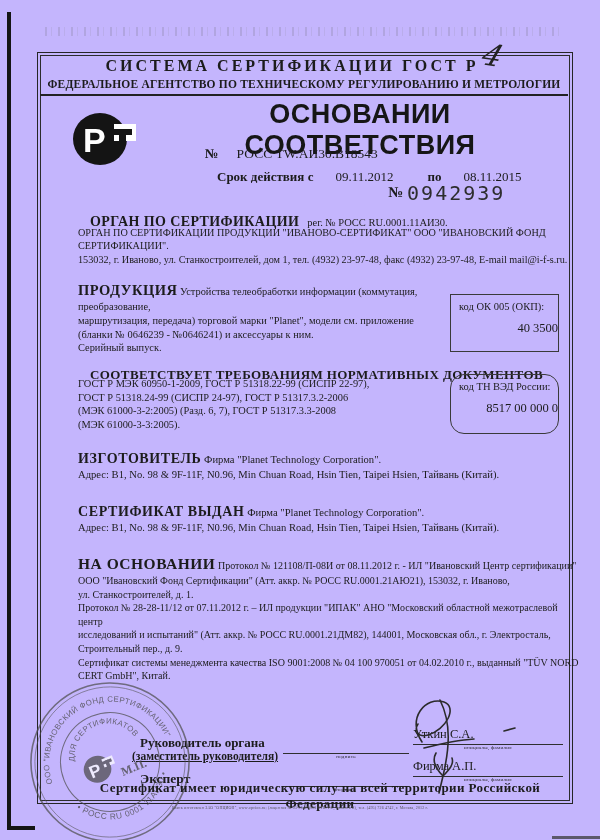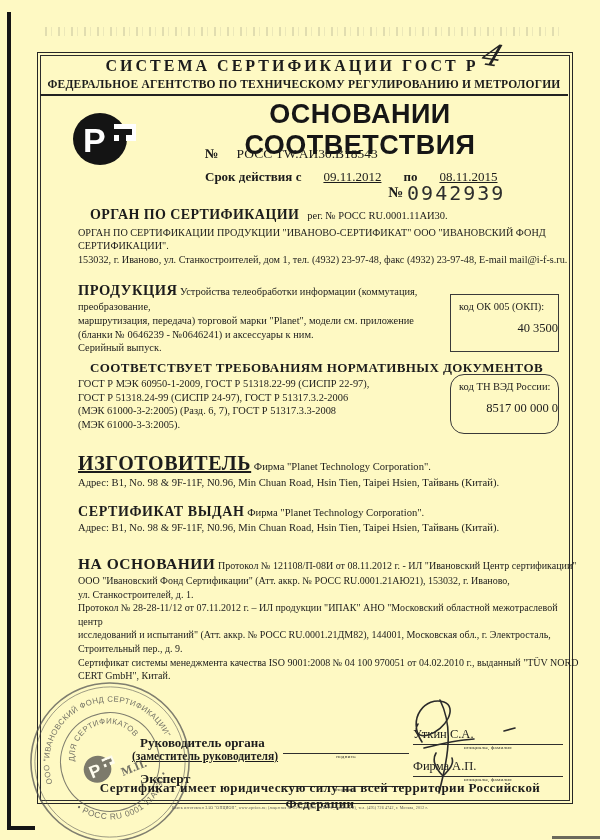--- a/index.html
+++ b/index.html
@@ -1,16 +1,16 @@
 <!DOCTYPE html>
 <html><head>
 <meta charset="utf-8">
 <style>
   html,body{margin:0;padding:0;background:#ffffff;}
-  .page{position:relative;width:600px;height:840px;overflow:hidden;background:#fef9c3;
+  .page{position:relative;width:600px;height:840px;overflow:hidden;background:#c4b5fd;
         font-family:"Liberation Serif", serif;color:#1c1c1c;}
   .abs{position:absolute;}
   
   .scan-bar{left:7px;top:12px;width:4px;height:818px;background:#151515;}
   .scan-foot{left:7px;top:826px;width:28px;height:4px;background:#151515;}
   .scan-smudge-bottom{left:552px;top:836px;width:48px;height:3px;background:#3a3a3a;opacity:.75;}
   .noise-band{left:45px;top:27px;width:520px;height:9px;opacity:.35;filter:blur(.6px);
     background:repeating-linear-gradient(90deg, rgba(90,90,90,.5) 0 2px, transparent 2px 6px, rgba(130,130,130,.4) 6px 7px, transparent 7px 13px);}
   
   .frame{left:37px;top:52px;width:534px;height:750px;border:1.5px solid #262626;}
@@ -19,43 +19,43 @@
   
   .sys-title{left:37px;top:57px;width:510px;text-align:center;font-weight:bold;font-size:16px;letter-spacing:3px;}
   .agency{left:37px;top:78px;width:534px;text-align:center;font-weight:bold;font-size:11.5px;letter-spacing:.2px;}
   .hand4{left:483px;top:38px;font-family:"DejaVu Serif", serif;font-style:italic;font-size:30px;
          transform:rotate(9deg) skewX(-10deg);color:#232323;}
   .doc-title{left:150px;top:99px;width:420px;text-align:center;font-family:"Liberation Sans", sans-serif;
              font-weight:bold;font-size:27px;letter-spacing:.5px;color:#161616;}
   .cert-no-line{left:205px;top:146px;font-size:13.5px;}
   .cert-no-line .no{font-weight:bold;margin-right:18px;}
   .validity{left:205px;top:169px;font-size:13px;}
-  .validity b{font-weight:bold;}
-  .validity .dt{margin:0 22px 16px 22px;text-decoration:underline;}
+  .validity b{font-weight:bold;margin-left:12px;}
+  .validity .dt{margin:0 22px 16px 22px;}
   .blank-no{left:388px;top:181px;}
   .blank-no .no{font-weight:bold;font-size:15px;vertical-align:3px;}
   .blank-no .digits{font-family:"DejaVu Sans Mono", monospace;font-size:20px;letter-spacing:2px;color:#2d2d2d;}
   
-  .h-sec{font-weight:bold;letter-spacing:.4px;}
+  .h-sec{font-weight:bold;letter-spacing:.4px;margin-top:7px;}
   .para{line-height:1.32;}
   .prewrap{white-space:pre-line;}
   .organ-head{left:90px;top:207px;font-size:14px;}
   .organ-head .reg{font-weight:normal;font-size:10.5px;letter-spacing:0;margin-left:8px;}
   .organ-body{left:78px;top:226px;width:500px;font-size:10.2px;}
   .product{left:78px;top:281px;width:372px;font-size:10.4px;}
   .product b{font-size:14.5px;letter-spacing:.5px;}
   .code-box{width:107px;border:1px solid #3a3a3a;background:transparent;}
   .okp-box{left:450px;top:294px;height:56px;}
   .tnved-box{left:450px;top:374px;height:58px;border-radius:14px;}
   .code-box .lbl{font-size:10.5px;padding:6px 0 0 8px;}
   .code-box .val{font-size:12.5px;text-align:right;margin-top:9px;}
   .compliance-head{left:90px;top:360px;font-size:13px;}
   .compliance-body{left:78px;top:377px;width:350px;font-size:10.4px;}
   .manufacturer{left:78px;top:450px;width:480px;font-size:10.6px;}
-  .manufacturer b{font-size:20px;letter-spacing:.6px;text-decoration:underline;}
+  .manufacturer b{font-size:14px;letter-spacing:.6px;}
   .issued{left:78px;top:503px;width:480px;font-size:10.6px;}
   .issued b{font-size:14px;letter-spacing:.6px;}
   .basis{left:78px;top:553px;width:505px;font-size:10px;line-height:1.36;}
   .basis b{font-size:15.5px;letter-spacing:.5px;}
   .additional{left:78px;top:664px;width:470px;font-size:10.4px;}
   .additional b{font-size:14px;letter-spacing:.3px;}
   
   .sig-label1{left:140px;top:735px;font-size:13px;font-weight:bold;text-align:right;}
   .sig-label2{left:132px;top:750px;font-size:11.5px;font-weight:bold;text-decoration:underline;}
   .sig-label3{left:140px;top:771px;font-size:13.5px;font-weight:bold;}

